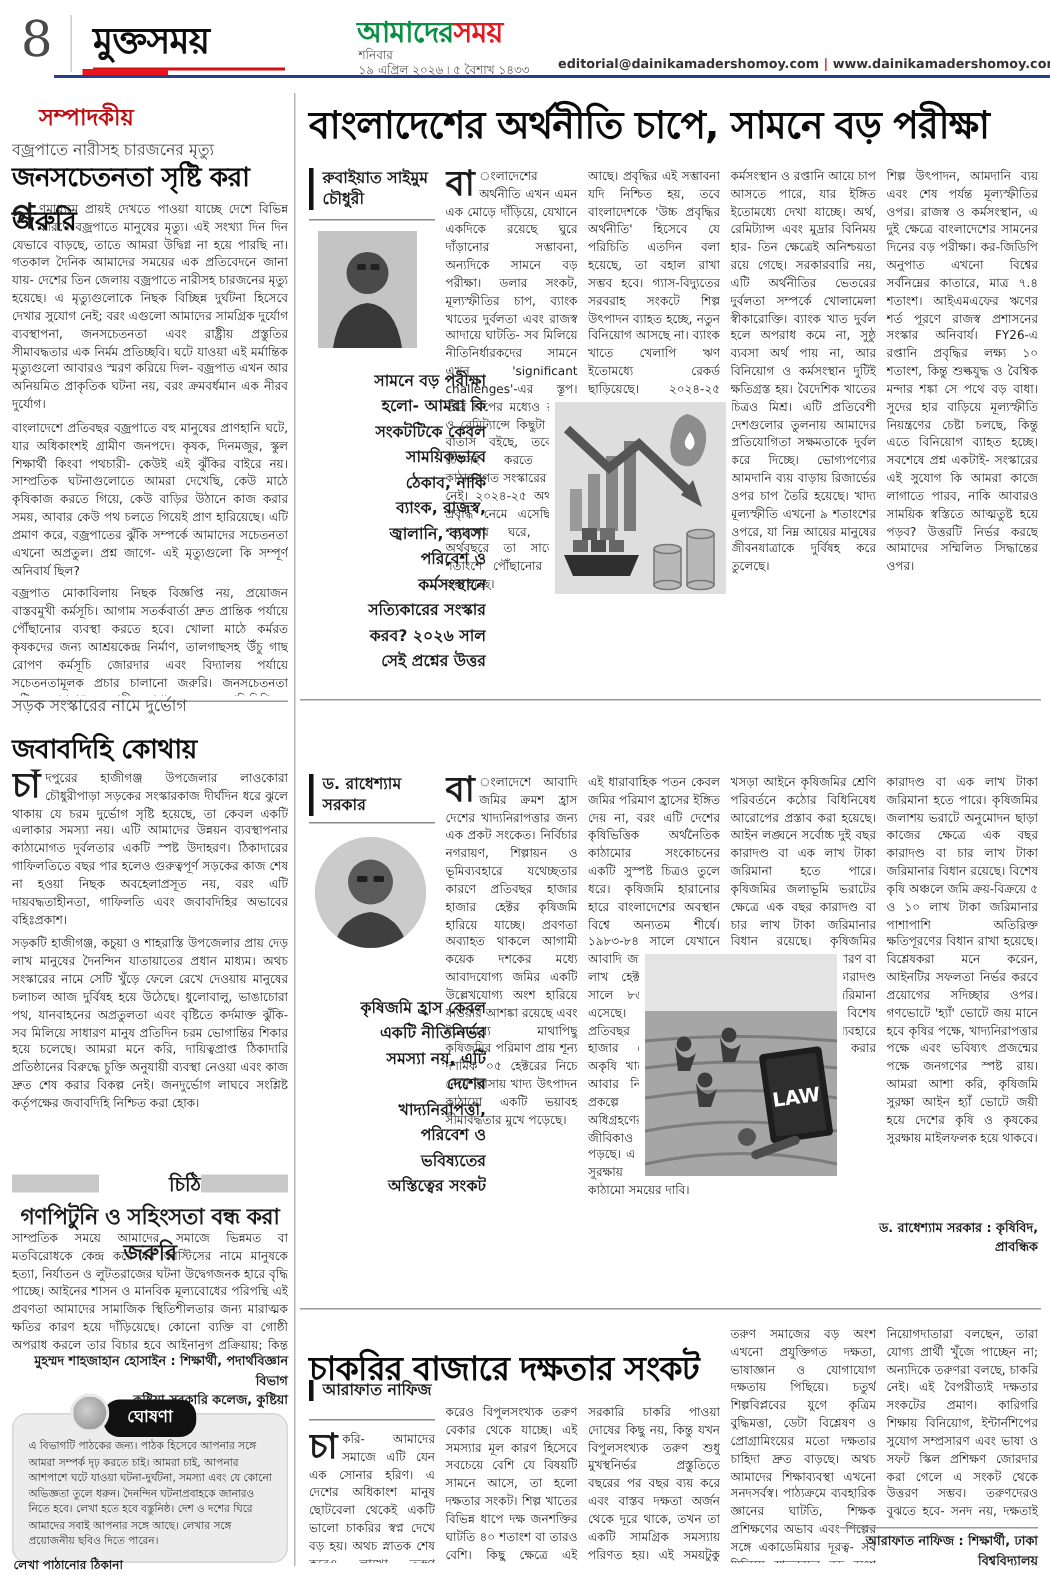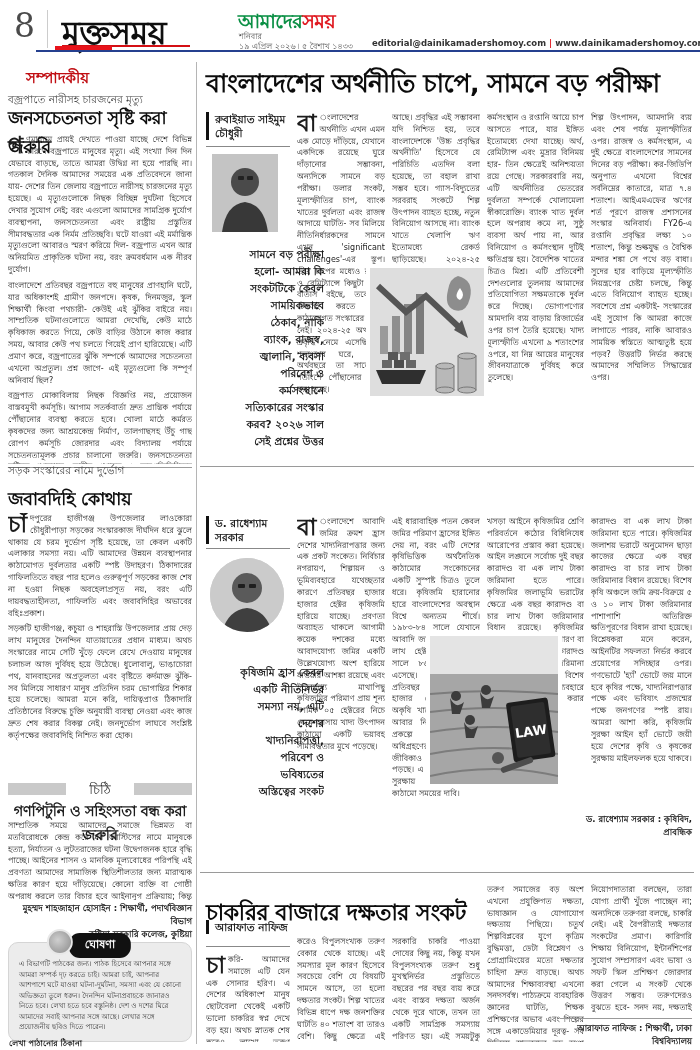--- a/index.html
+++ b/index.html
@@ -3,21 +3,21 @@
 <meta charset="utf-8">
 <style>
   * { margin:0; padding:0; box-sizing:border-box; }
   body { background:#888; font-family:"DejaVu Sans", sans-serif; }
   .page { position:relative; width:700px; height:1050px; background:#ffffff; overflow:hidden;
           font-family:"DejaVu Sans", sans-serif; color:#1c1c1c; margin:0 auto; }
   .abs { position:absolute; }
 
   
   .pageno { font-size:33px; font-weight:400; color:#4a4a4a; font-family:"DejaVu Serif", serif; }
-  .masthead { font-size:32px; font-weight:800; color:#0e0e0e; letter-spacing:-0.5px; }
+  .masthead { font-size:24px; font-weight:800; color:#0e0e0e; letter-spacing:-0.5px; }
   .mast-underline { background:#d40f14; height:2px; }
   .brand { font-size:19px; font-weight:800; letter-spacing:-0.5px; }
   .brand .g { color:#0a8f44; }
   .brand .r { color:#e01b22; }
   .hdr-small { font-size:8px; color:#555; }
   .hdr-contact { font-size:8.5px; font-weight:700; color:#333; text-align:right; }
   .hdr-contact .pipe { color:#e01b22; padding:0 3px; }
   .redblock { background:#e8131b; }
   .navyline { background:#25408f; }
 
@@ -26,21 +26,21 @@
   .kicker { font-size:10.5px; color:#444; }
   .ed-head { font-size:17.5px; font-weight:800; color:#0e0e0e; letter-spacing:-0.3px; }
   .body-txt { font-size:8px; line-height:1.48; text-align:justify; color:#1c1c1c; overflow:hidden; }
   .body-txt p { margin-bottom:4px; }
   .dropcap { float:left; font-size:23px; line-height:0.85; font-weight:700; margin:2px 3px 0 0; }
   .rule { background:#9a9a9a; height:1px; }
   .vrule { background:#b5b5b5; width:1px; }
 
   
   .letters-bar { background:#c9c9c9; height:12px; }
-  .letters-label { font-size:13px; font-weight:400; text-align:center; }
+  .letters-label { font-size:13px; font-weight:700; text-align:right; }
   .letters-head { font-size:14.5px; font-weight:800; text-align:center; letter-spacing:-0.3px; }
   .sign { font-size:8.5px; font-weight:700; text-align:right; line-height:1.5; }
 
   
   .notice { background:#ececec; border:1px solid #d5d5d5; border-radius:10px; }
   .notice-pill { position:absolute; left:50%; transform:translateX(-50%); top:-10px;
                  background:#111; color:#fff; font-size:11px; font-weight:800;
                  padding:3px 16px; border-radius:11px; white-space:nowrap; }
   .notice-globe { position:absolute; left:-22px; top:-4px; width:26px; height:26px; border-radius:50%;
                   background:radial-gradient(circle at 9px 9px, #cfcfcf, #8a8a8a); border:2px solid #e8e8e8; }

